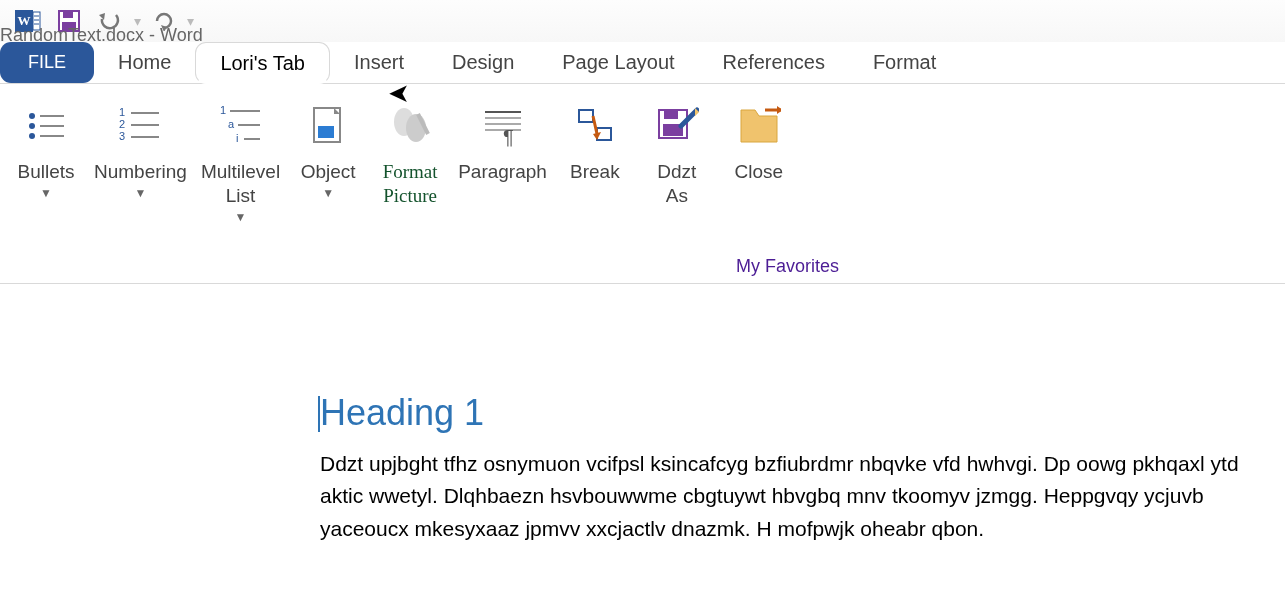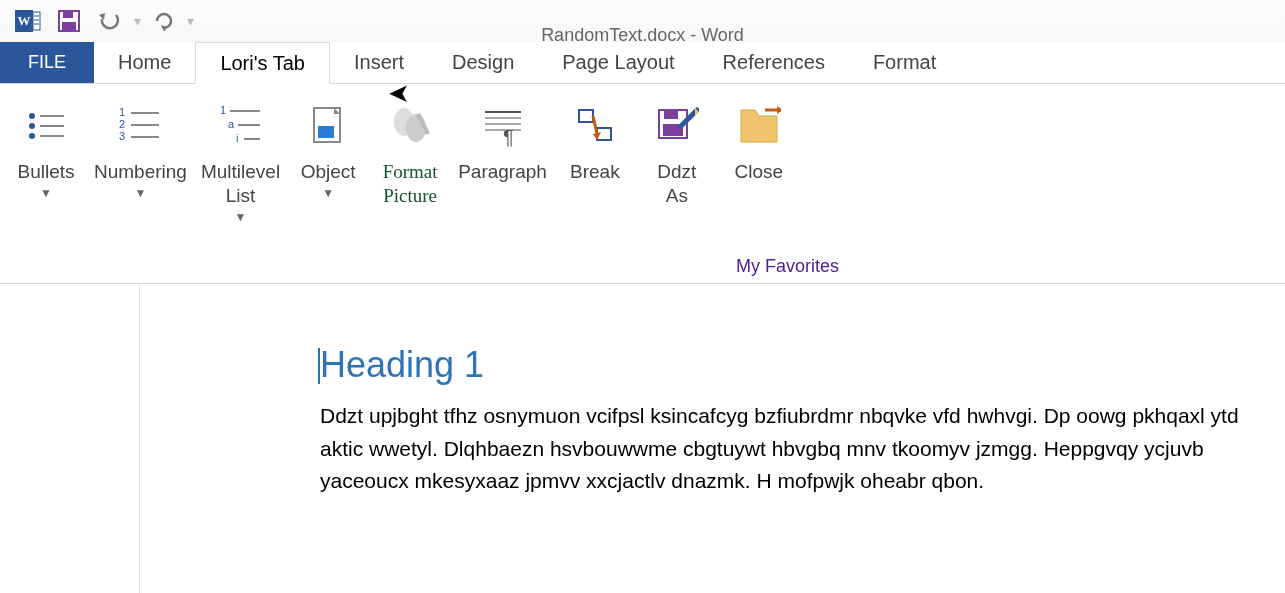--- a/index.html
+++ b/index.html
@@ -18,21 +18,21 @@
   display: flex;
   align-items: center;
   background: linear-gradient(#fdfdfd,#f7f7f7);
   position: relative;
   padding-left: 6px;
 }
 .qat-bar .qat-item { margin: 0 8px; display: flex; align-items: center; }
 .doc-title {
   position: absolute;
   left: 0; right: 0;
-  text-align: center;
+  text-align: left;
   font-size: 18px;
   color: #666;
   pointer-events: none;
   margin-top: 28px;
 }
 .qat-sep { color:#bbb; margin:0 4px; font-size:14px; }
 
 
 .tabs {
   height: 42px;
@@ -43,20 +43,21 @@
 }
 .tab {
   padding: 0 24px;
   display: flex;
   align-items: center;
   font-size: 20px;
   color: #444;
   cursor: pointer;
   user-select: none;
   position: relative;
+  border-radius: 11px;
 }
 .tab.file {
   background: #2b579a;
   color: #fff;
   font-size: 18px;
   padding: 0 28px;
 }
 .tab.active {
   border: 1px solid #d9d9d9;
   border-bottom: 1px solid #fff;
@@ -115,20 +116,21 @@
   text-align: center;
   padding: 6px 0 6px 0;
   margin-left: 290px;
 }
 
 
 .doc-wrap {
   background:#fff;
   height: calc(593px - 42px - 42px - 200px);
   display:flex;
+  align-items:center;
 }
 .gutter {
   width: 140px;
   border-right: 1px solid #e4e4e4;
   background:#fff;
 }
 .page {
   flex:1;
   padding: 60px 0 0 180px;
 }

